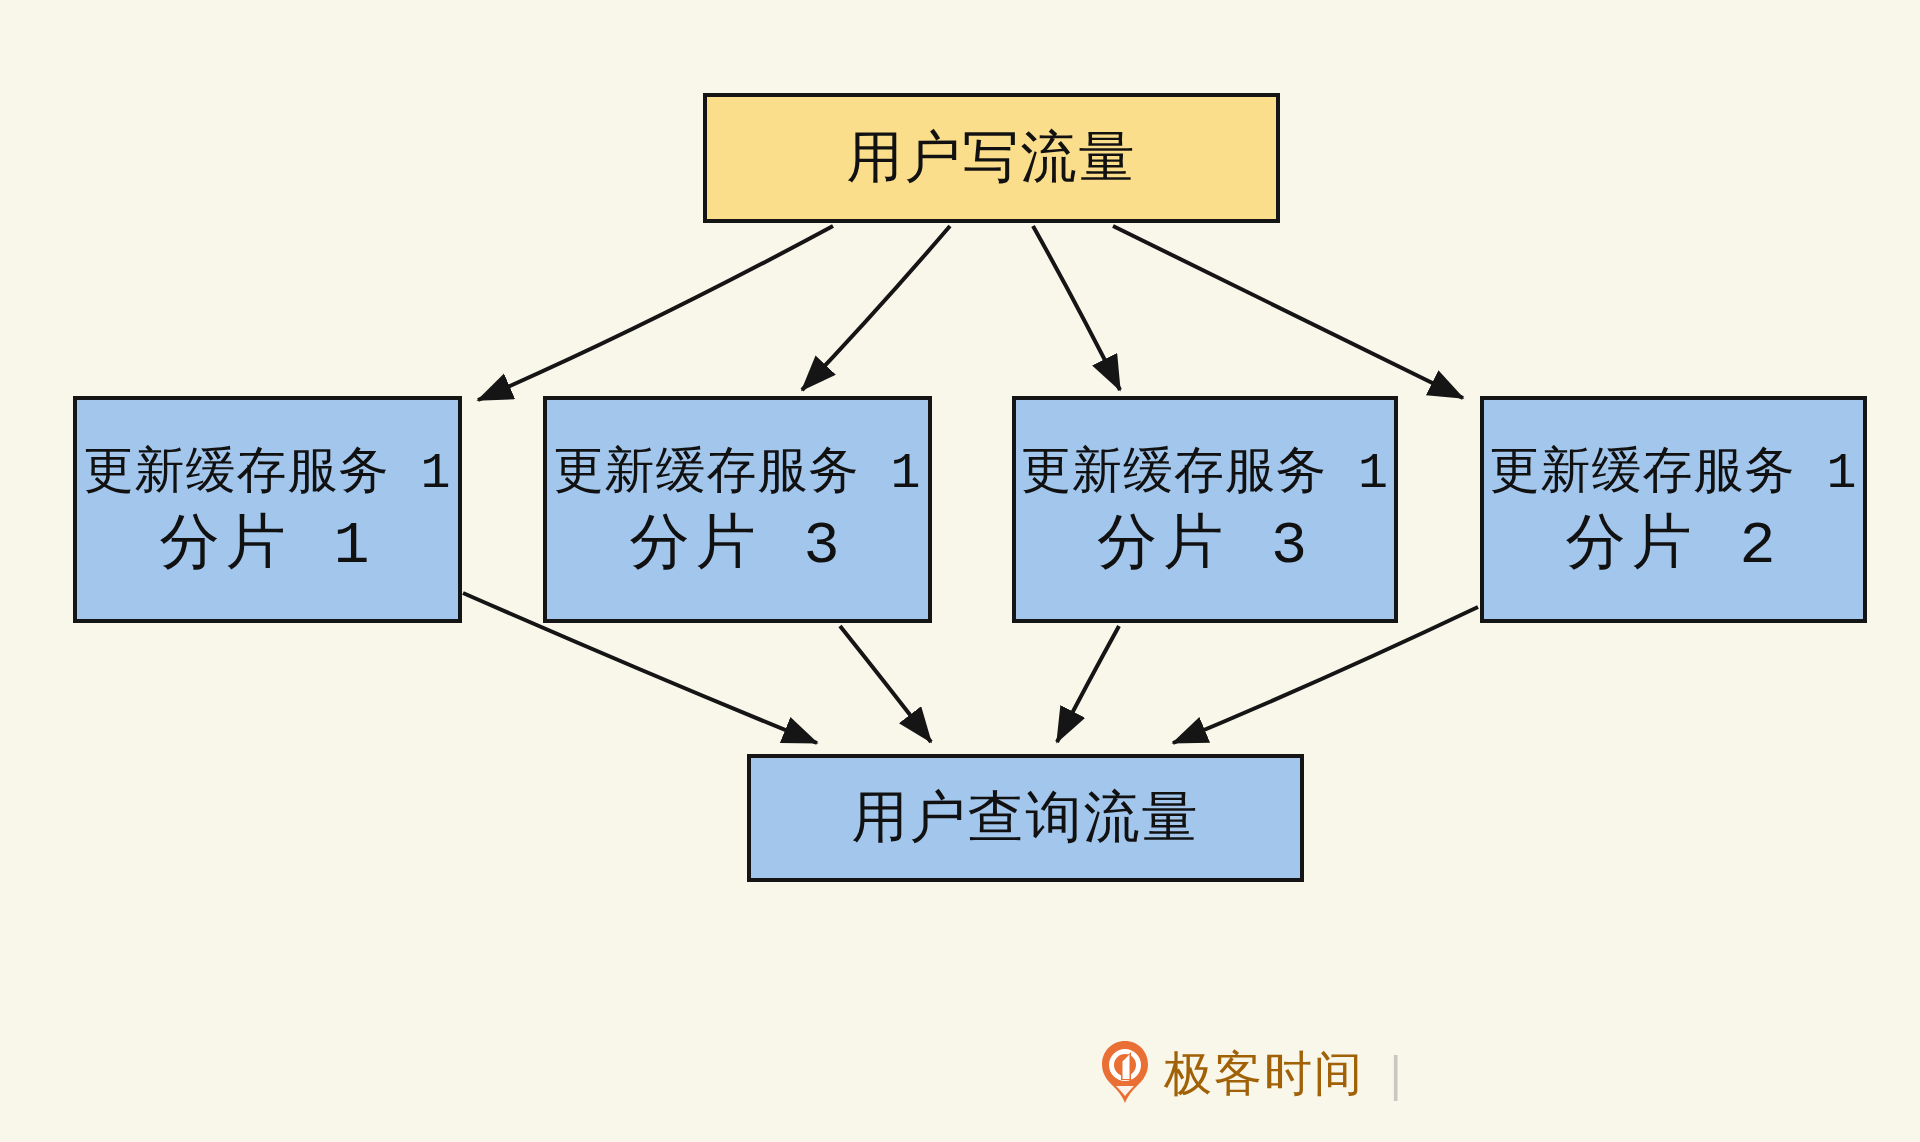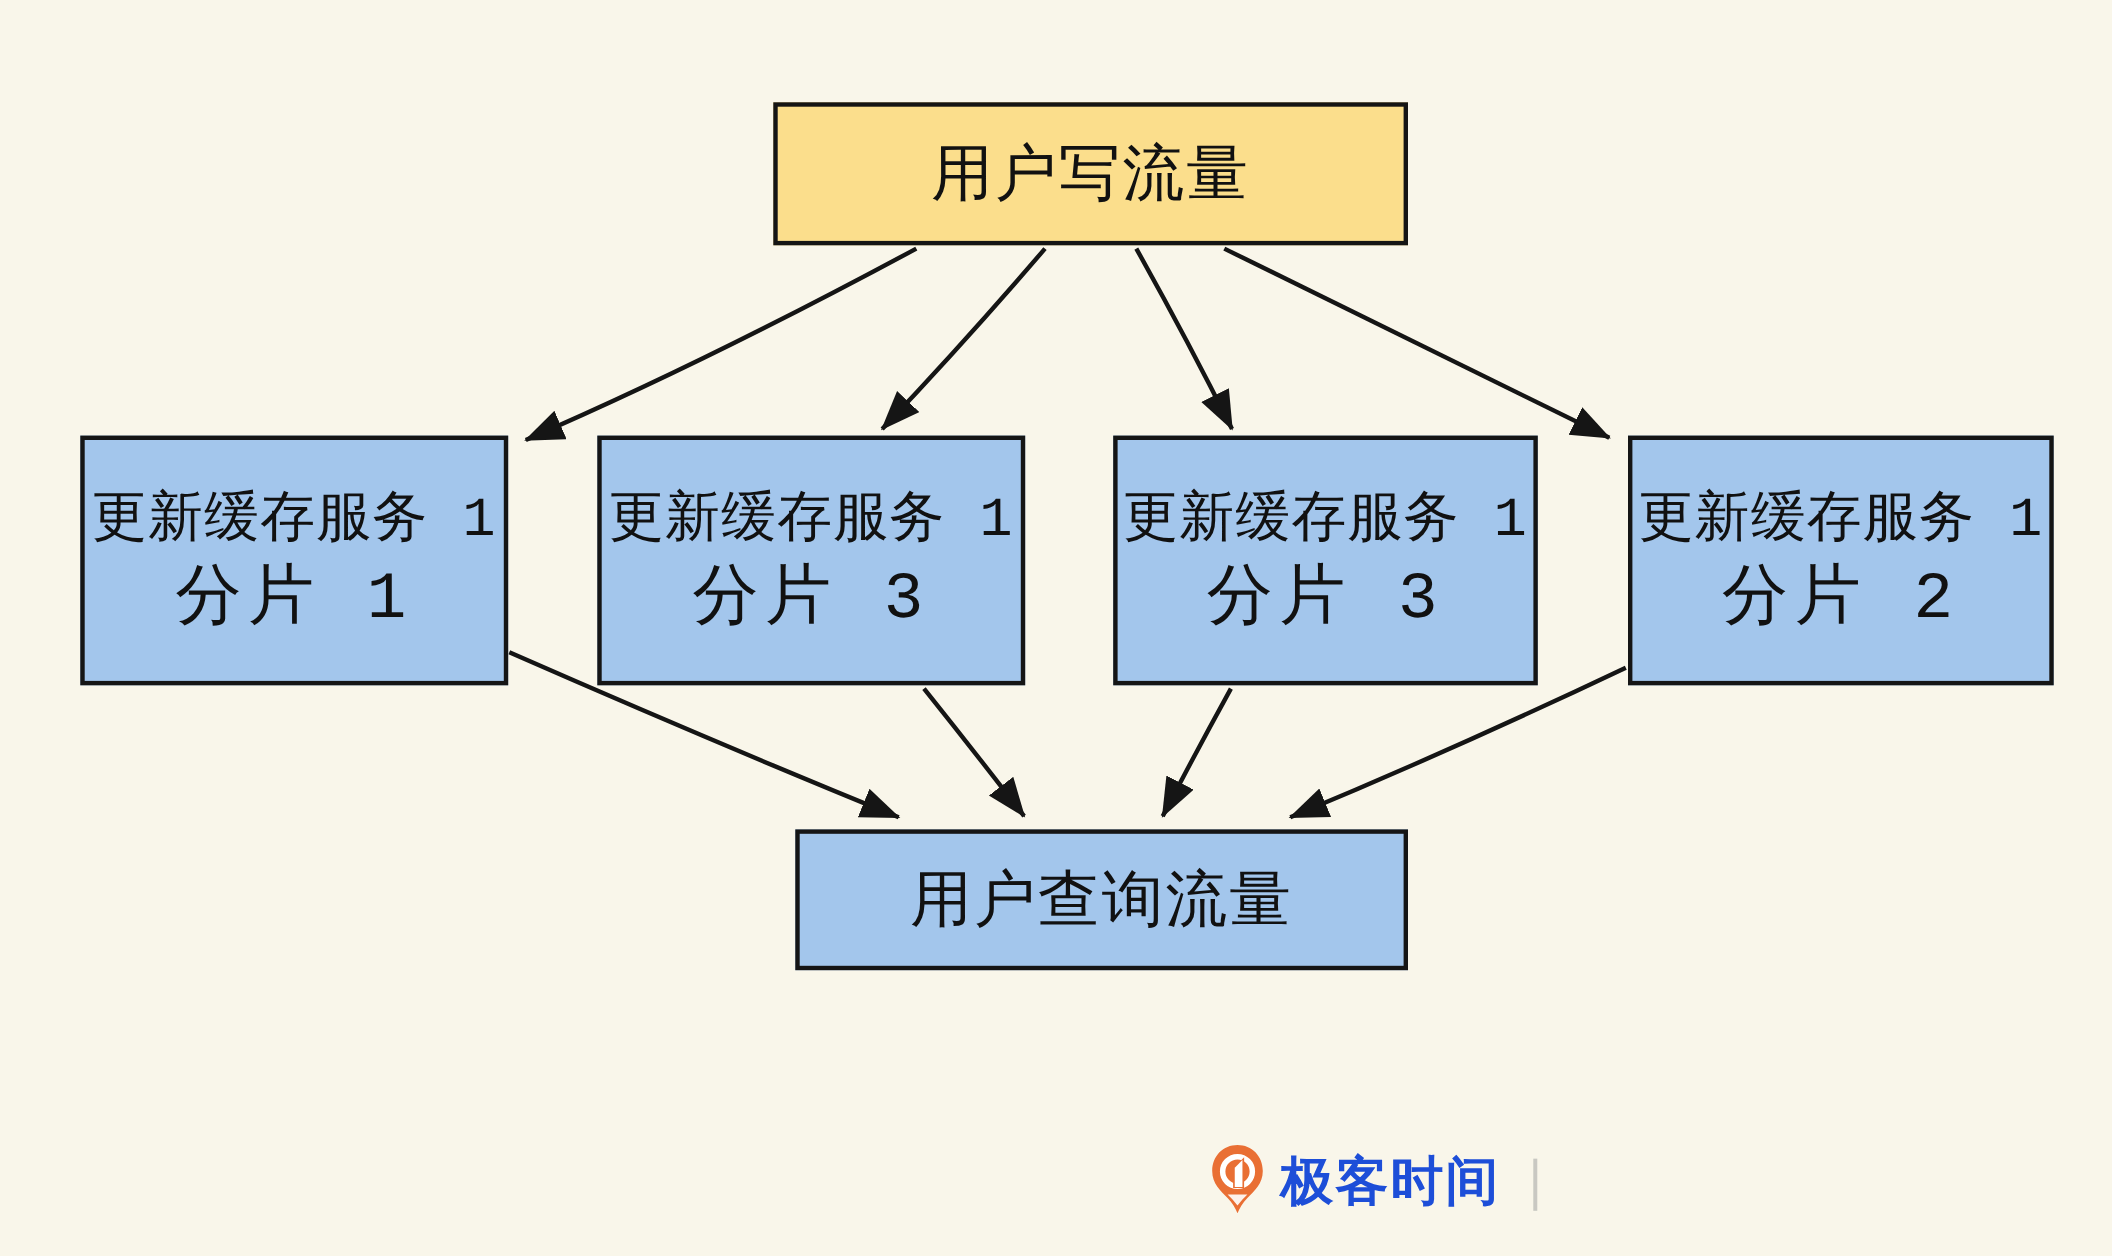--- a/index.html
+++ b/index.html
@@ -26,28 +26,28 @@
   .node.blue{background:#A3C6EC;font-family:Liberation Mono, monospace;}
   .node .single{font-size:56px;letter-spacing:2px;}
   .node .l1{font-size:50px;line-height:72px;letter-spacing:1px;}
   .node .l2{font-size:60px;line-height:72px;letter-spacing:6px;}
 
   #node-write {left:703px;top:93px;width:577px;height:130px;}
   #node-shard1{left:73px;  top:396px;width:389px;height:227px;}
   #node-shard2{left:543px; top:396px;width:389px;height:227px;}
   #node-shard3{left:1012px;top:396px;width:386px;height:227px;}
   #node-shard4{left:1480px;top:396px;width:387px;height:227px;}
-  #node-query {left:723px;top:754px;width:557px;height:128px;}
+  #node-query {left:747px;top:754px;width:557px;height:128px;}
 
   .footer{
     position:absolute;left:1100px;top:1036px;height:76px;
     display:flex;align-items:center;
   }
   .footer .logo{width:50px;height:68px;margin-right:14px;}
-  .footer .brand{font-size:48px;color:#1d4ed8;letter-spacing:2px;font-weight:700;text-align:right;}
+  .footer .brand{font-size:48px;color:#a16207;letter-spacing:2px;font-weight:400;text-align:right;}
   .footer .sep{
     font-size:44px;color:#C9C8C2;margin:0 18px 0 26px;
     transform:scaleY(1.15);font-weight:400;
   }
   .footer .credit{font-size:48px;color:#A2A29E;letter-spacing:1px;font-weight:500;}
 </style>
 </head>
 <body>
 
 <div class="stage">

